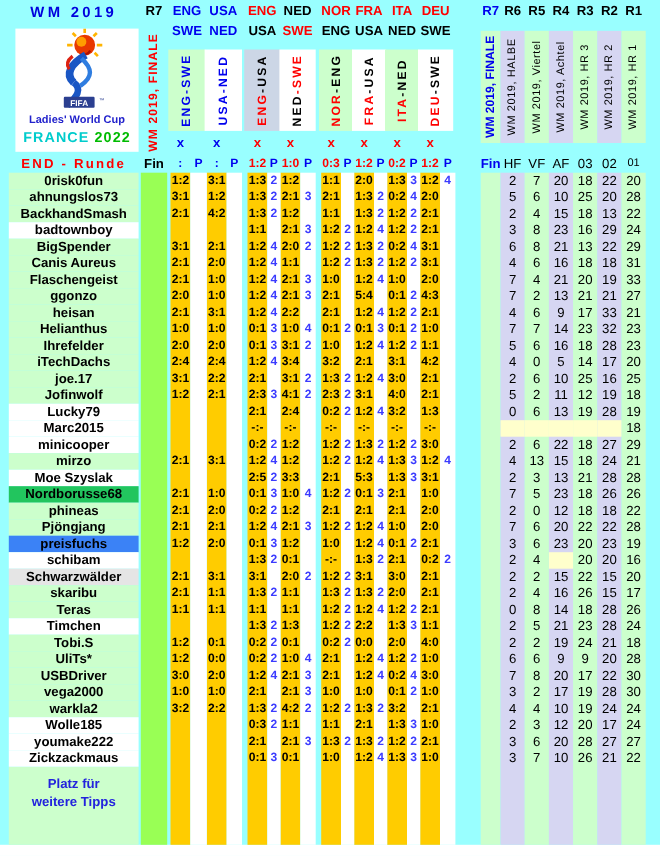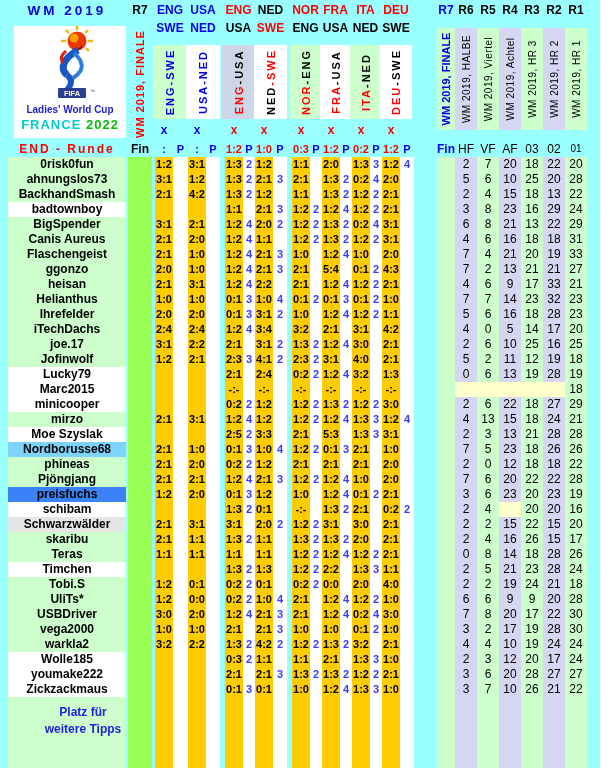--- a/index.html
+++ b/index.html
@@ -12,21 +12,21 @@
   .logo{position:absolute;left:14px;top:26px;width:112px;height:112px;background:#ffffff;text-align:center;}
   .logo-caption{position:absolute;left:0;top:78px;width:112px;font-size:10px;font-weight:bold;color:#2222cc;text-align:center;}
   .logo-country{position:absolute;left:0;top:91px;width:112px;font-size:13px;font-weight:bold;text-align:center;letter-spacing:1px;}
   .hdr{font-weight:bold;font-size:12px;line-height:17px;text-align:center;position:absolute;height:17px;}
   .vbox{position:absolute;}
   .vbox > .vt{position:absolute;left:50%;top:50%;transform:translate(-50%,-50%) rotate(-90deg);white-space:nowrap;}
   .cell{position:absolute;height:15px;line-height:15px;text-align:center;font-size:11px;font-weight:bold;color:#000;}
   .pts{color:#3b3bff;}
   .rnum{font-weight:normal;font-size:12px;color:#000;}
   .name{font-size:12px;font-weight:bold;color:#000;}
-  .footer-line{position:absolute;left:8px;width:118px;text-align:center;color:#2222dd;font-weight:bold;font-size:12px;padding-left:16px;}
+  .footer-line{position:absolute;left:8px;width:118px;text-align:center;color:#2222dd;font-weight:bold;font-size:12px;}
 </style>
 </head>
 <body>
 
 <div class="page">
   <div class="board">
 
     <div id="bars">
         <div class="abs" style="left: 128px; top: 157px; width: 24px; height: 611px; background: rgb(153, 255, 85);"></div>
         <div class="abs" style="left: 155px; top: 157px; width: 18px; height: 611px; background: rgb(255, 204, 0);"></div>
@@ -528,21 +528,21 @@
         <div class="cell" style="left: 322px; top: 427px; width: 18px;">5:3</div>
         <div class="cell" style="left: 352px; top: 427px; width: 18px;">1:3</div>
         <div class="cell pts" style="left: 370px; top: 427px; width: 12px;">3</div>
         <div class="cell" style="left: 382px; top: 427px; width: 18px;">3:1</div>
         <div class="cell rnum" style="left: 455px; top: 427px; width: 22px;">2</div>
         <div class="cell rnum" style="left: 477px; top: 427px; width: 22px;">3</div>
         <div class="cell rnum" style="left: 499px; top: 427px; width: 22px;">13</div>
         <div class="cell rnum" style="left: 521px; top: 427px; width: 22px;">21</div>
         <div class="cell rnum" style="left: 543px; top: 427px; width: 22px;">28</div>
         <div class="cell rnum" style="left: 565px; top: 427px; width: 22px;">28</div>
-        <div class="cell name" style="left: 8px; top: 442px; width: 118px; background: #7dd3fc;">Nordborusse68</div>
+        <div class="cell name" style="left: 8px; top: 442px; width: 118px; background: #22c55e;">Nordborusse68</div>
         <div class="cell" style="left: 155px; top: 442px; width: 18px;">2:1</div>
         <div class="cell" style="left: 188px; top: 442px; width: 18px;">1:0</div>
         <div class="cell" style="left: 225px; top: 442px; width: 18px;">0:1</div>
         <div class="cell pts" style="left: 243px; top: 442px; width: 12px;">3</div>
         <div class="cell" style="left: 255px; top: 442px; width: 18px;">1:0</div>
         <div class="cell pts" style="left: 273px; top: 442px; width: 14px;">4</div>
         <div class="cell" style="left: 292px; top: 442px; width: 18px;">1:2</div>
         <div class="cell pts" style="left: 310px; top: 442px; width: 12px;">2</div>
         <div class="cell" style="left: 322px; top: 442px; width: 18px;">0:1</div>
         <div class="cell pts" style="left: 340px; top: 442px; width: 12px;">3</div>

